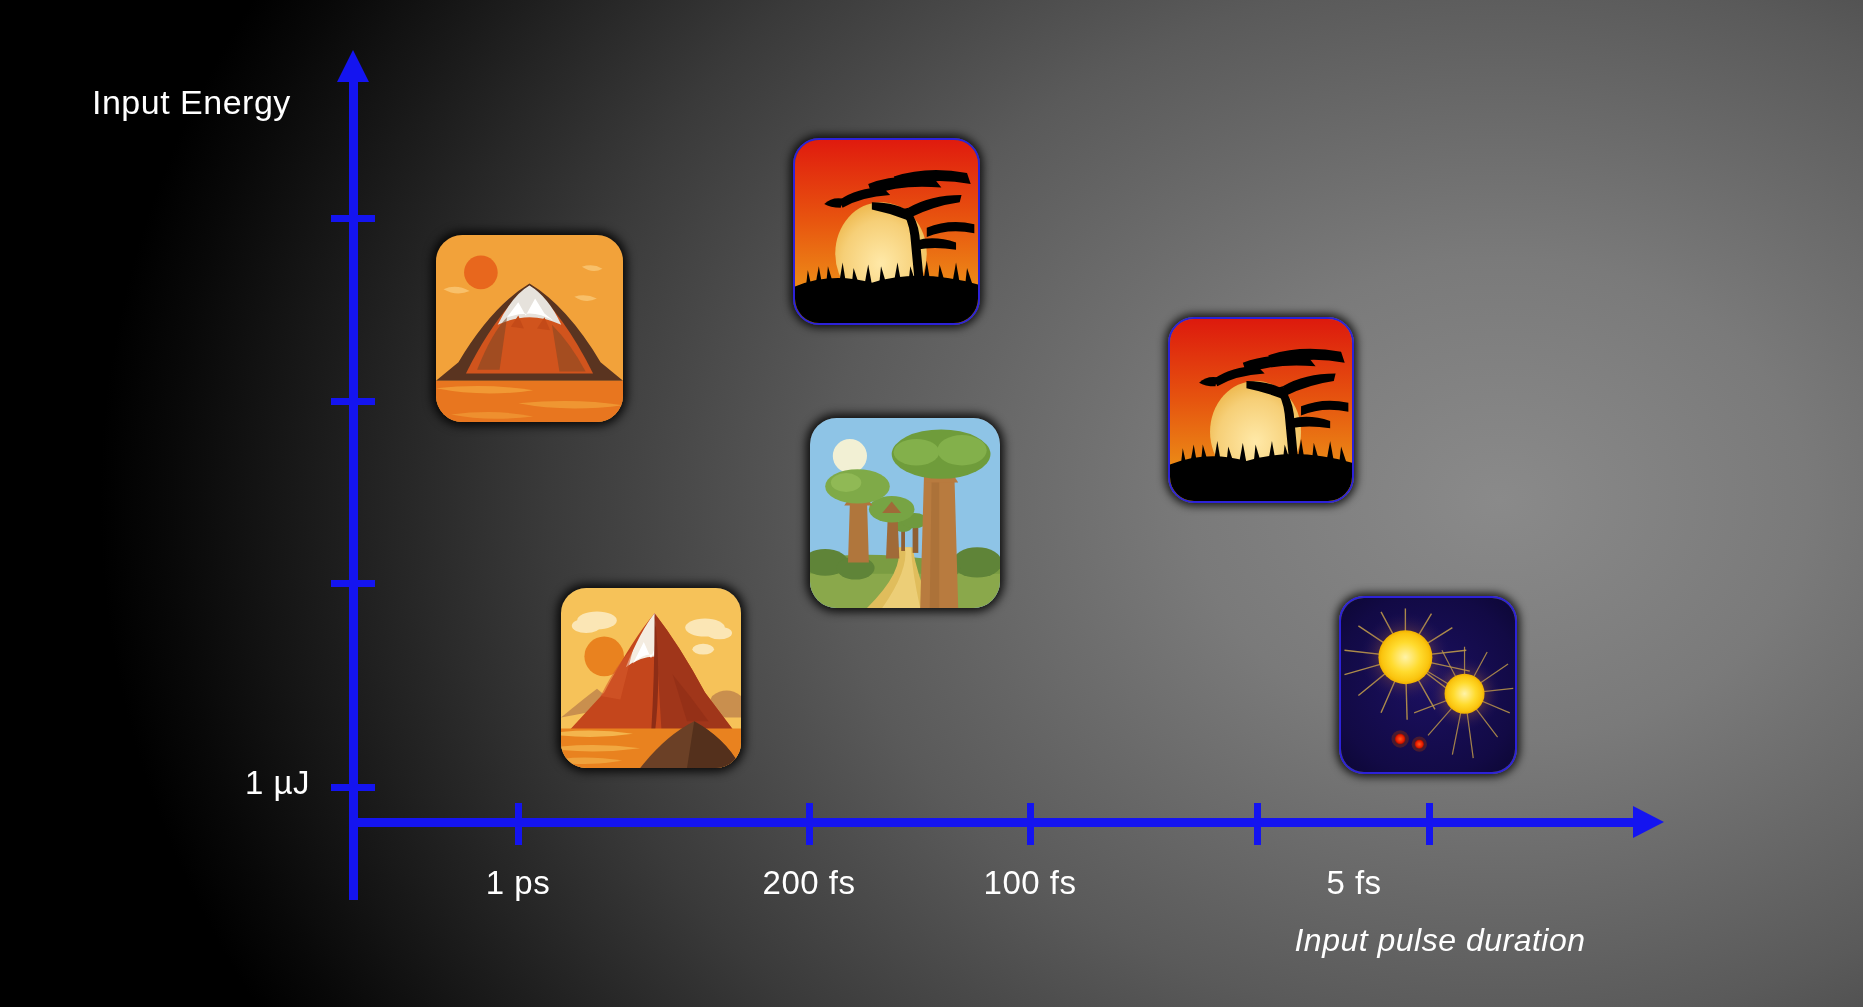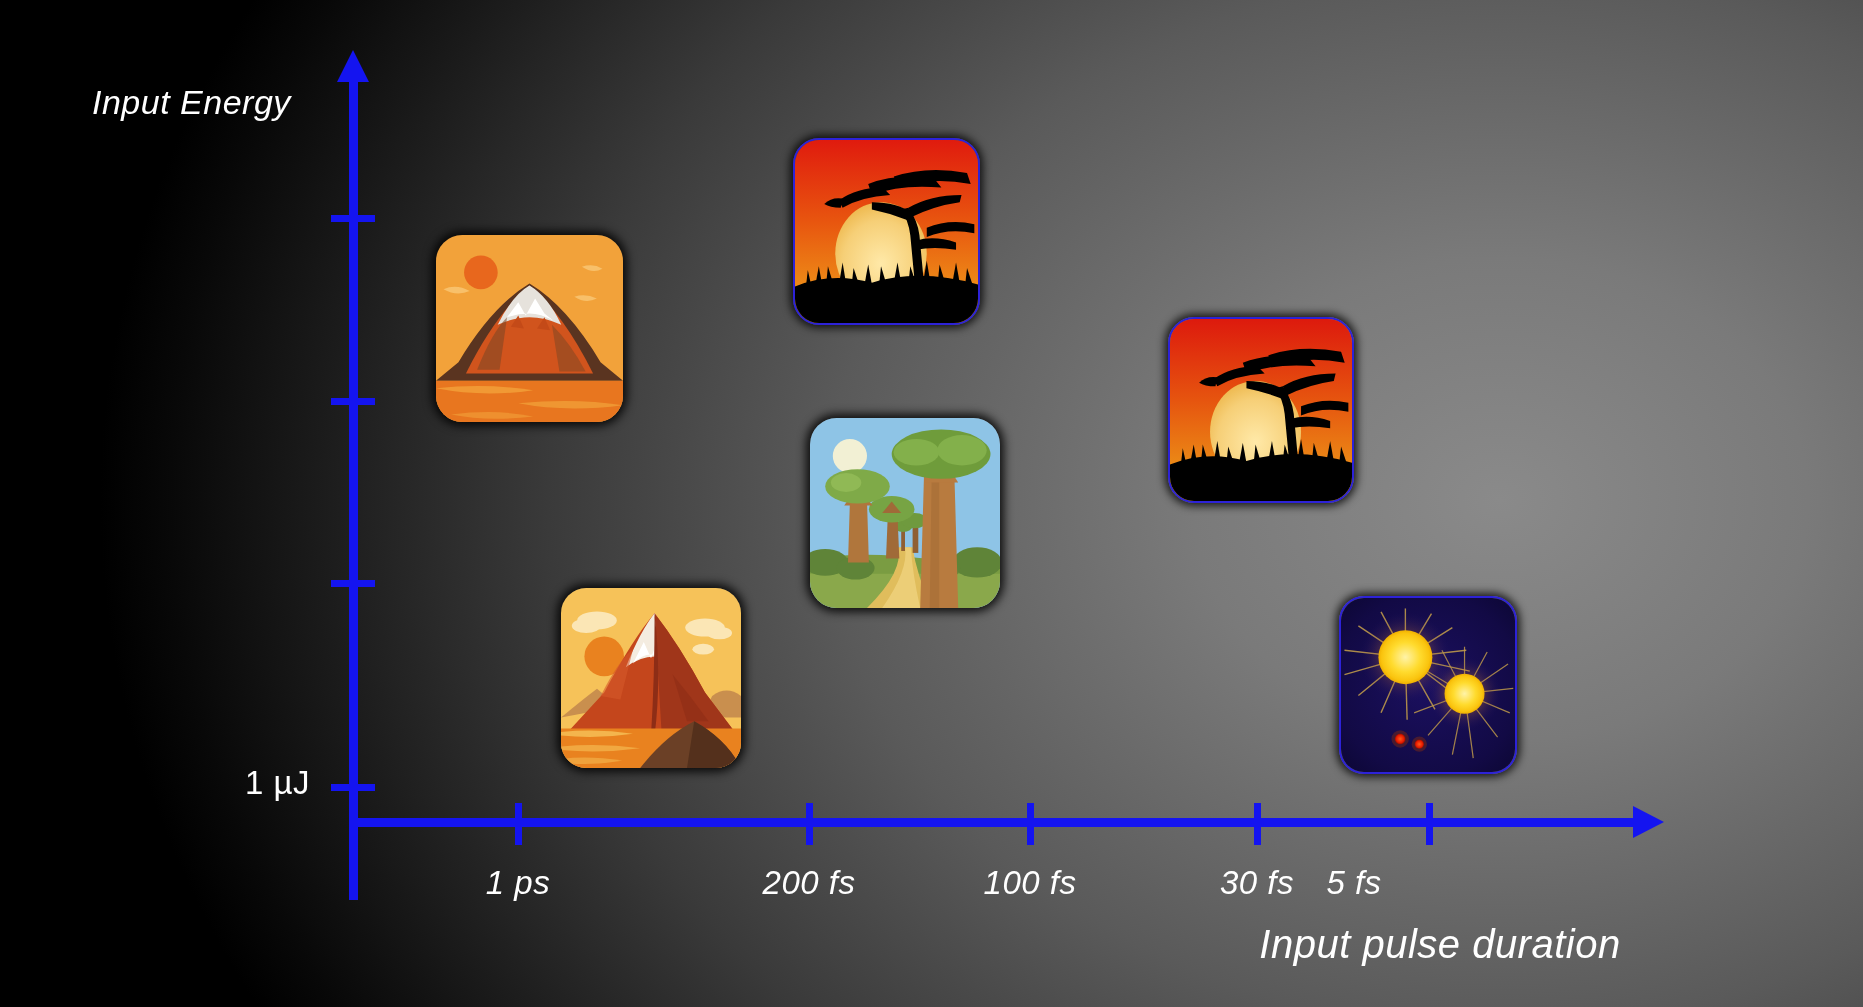--- a/index.html
+++ b/index.html
@@ -51,37 +51,35 @@
   }
   .x-tick-label {
     position: absolute;
     color: #ffffff;
     font-size: 33px;
     letter-spacing: 0.5px;
     text-align: center;
     width: 220px;
     top: 864px;
     white-space: nowrap;
-    font-style: italic;
   }
 
   #y-axis-title {
     position: absolute;
     left: 92px; top: 83px;
     color: #ffffff;
     font-size: 34px;
-    font-style: italic;
     letter-spacing: 0.5px;
     white-space: nowrap;
   }
   #x-axis-title {
     position: absolute;
     left: 1440px; top: 922px;
     color: #ffffff;
-    font-size: 40px;
+    font-size: 32px;
     font-style: italic;
     letter-spacing: 0.5px;
     white-space: nowrap;
     transform: translateX(-50%);
   }
 
   
   .thumb {
     position: absolute;
     border-radius: 14%;
@@ -115,21 +113,20 @@
   <div class="y-tick" style="top:784px"></div>
   <div class="y-tick-label" style="top:764px">1 µJ</div>
 
   <div class="x-tick" style="left:515px"></div>
   <div class="x-tick-label" style="left:408px">1 ps</div>
   <div class="x-tick" style="left:806px"></div>
   <div class="x-tick-label" style="left:699px">200 fs</div>
   <div class="x-tick" style="left:1027px"></div>
   <div class="x-tick-label" style="left:920px">100 fs</div>
   <div class="x-tick" style="left:1254px"></div>
-  <div class="x-tick-label" style="left:1147px">30 fs</div>
   <div class="x-tick" style="left:1426px"></div>
   <div class="x-tick-label" style="left:1244px">5 fs</div>
 
   <div class="thumb glow-dark" style="left:436px; top:235px; width:187px; height:187px;">
     <svg viewBox="0 0 100 100">
       <rect width="100" height="100" fill="#f2a23a"></rect>
       <circle cx="24" cy="20" r="9" fill="#e8671d"></circle>
       <path d="M78 17 q6 -2 11 1 q-5 3 -11 -1z" fill="#f8c06a"></path>
       <path d="M4 29 q7 -3 14 1 q-7 3 -14 -1z" fill="#f8c06a"></path>
       <path d="M74 33 q6 -2 12 1 q-6 3 -12 -1z" fill="#f8c06a"></path>

